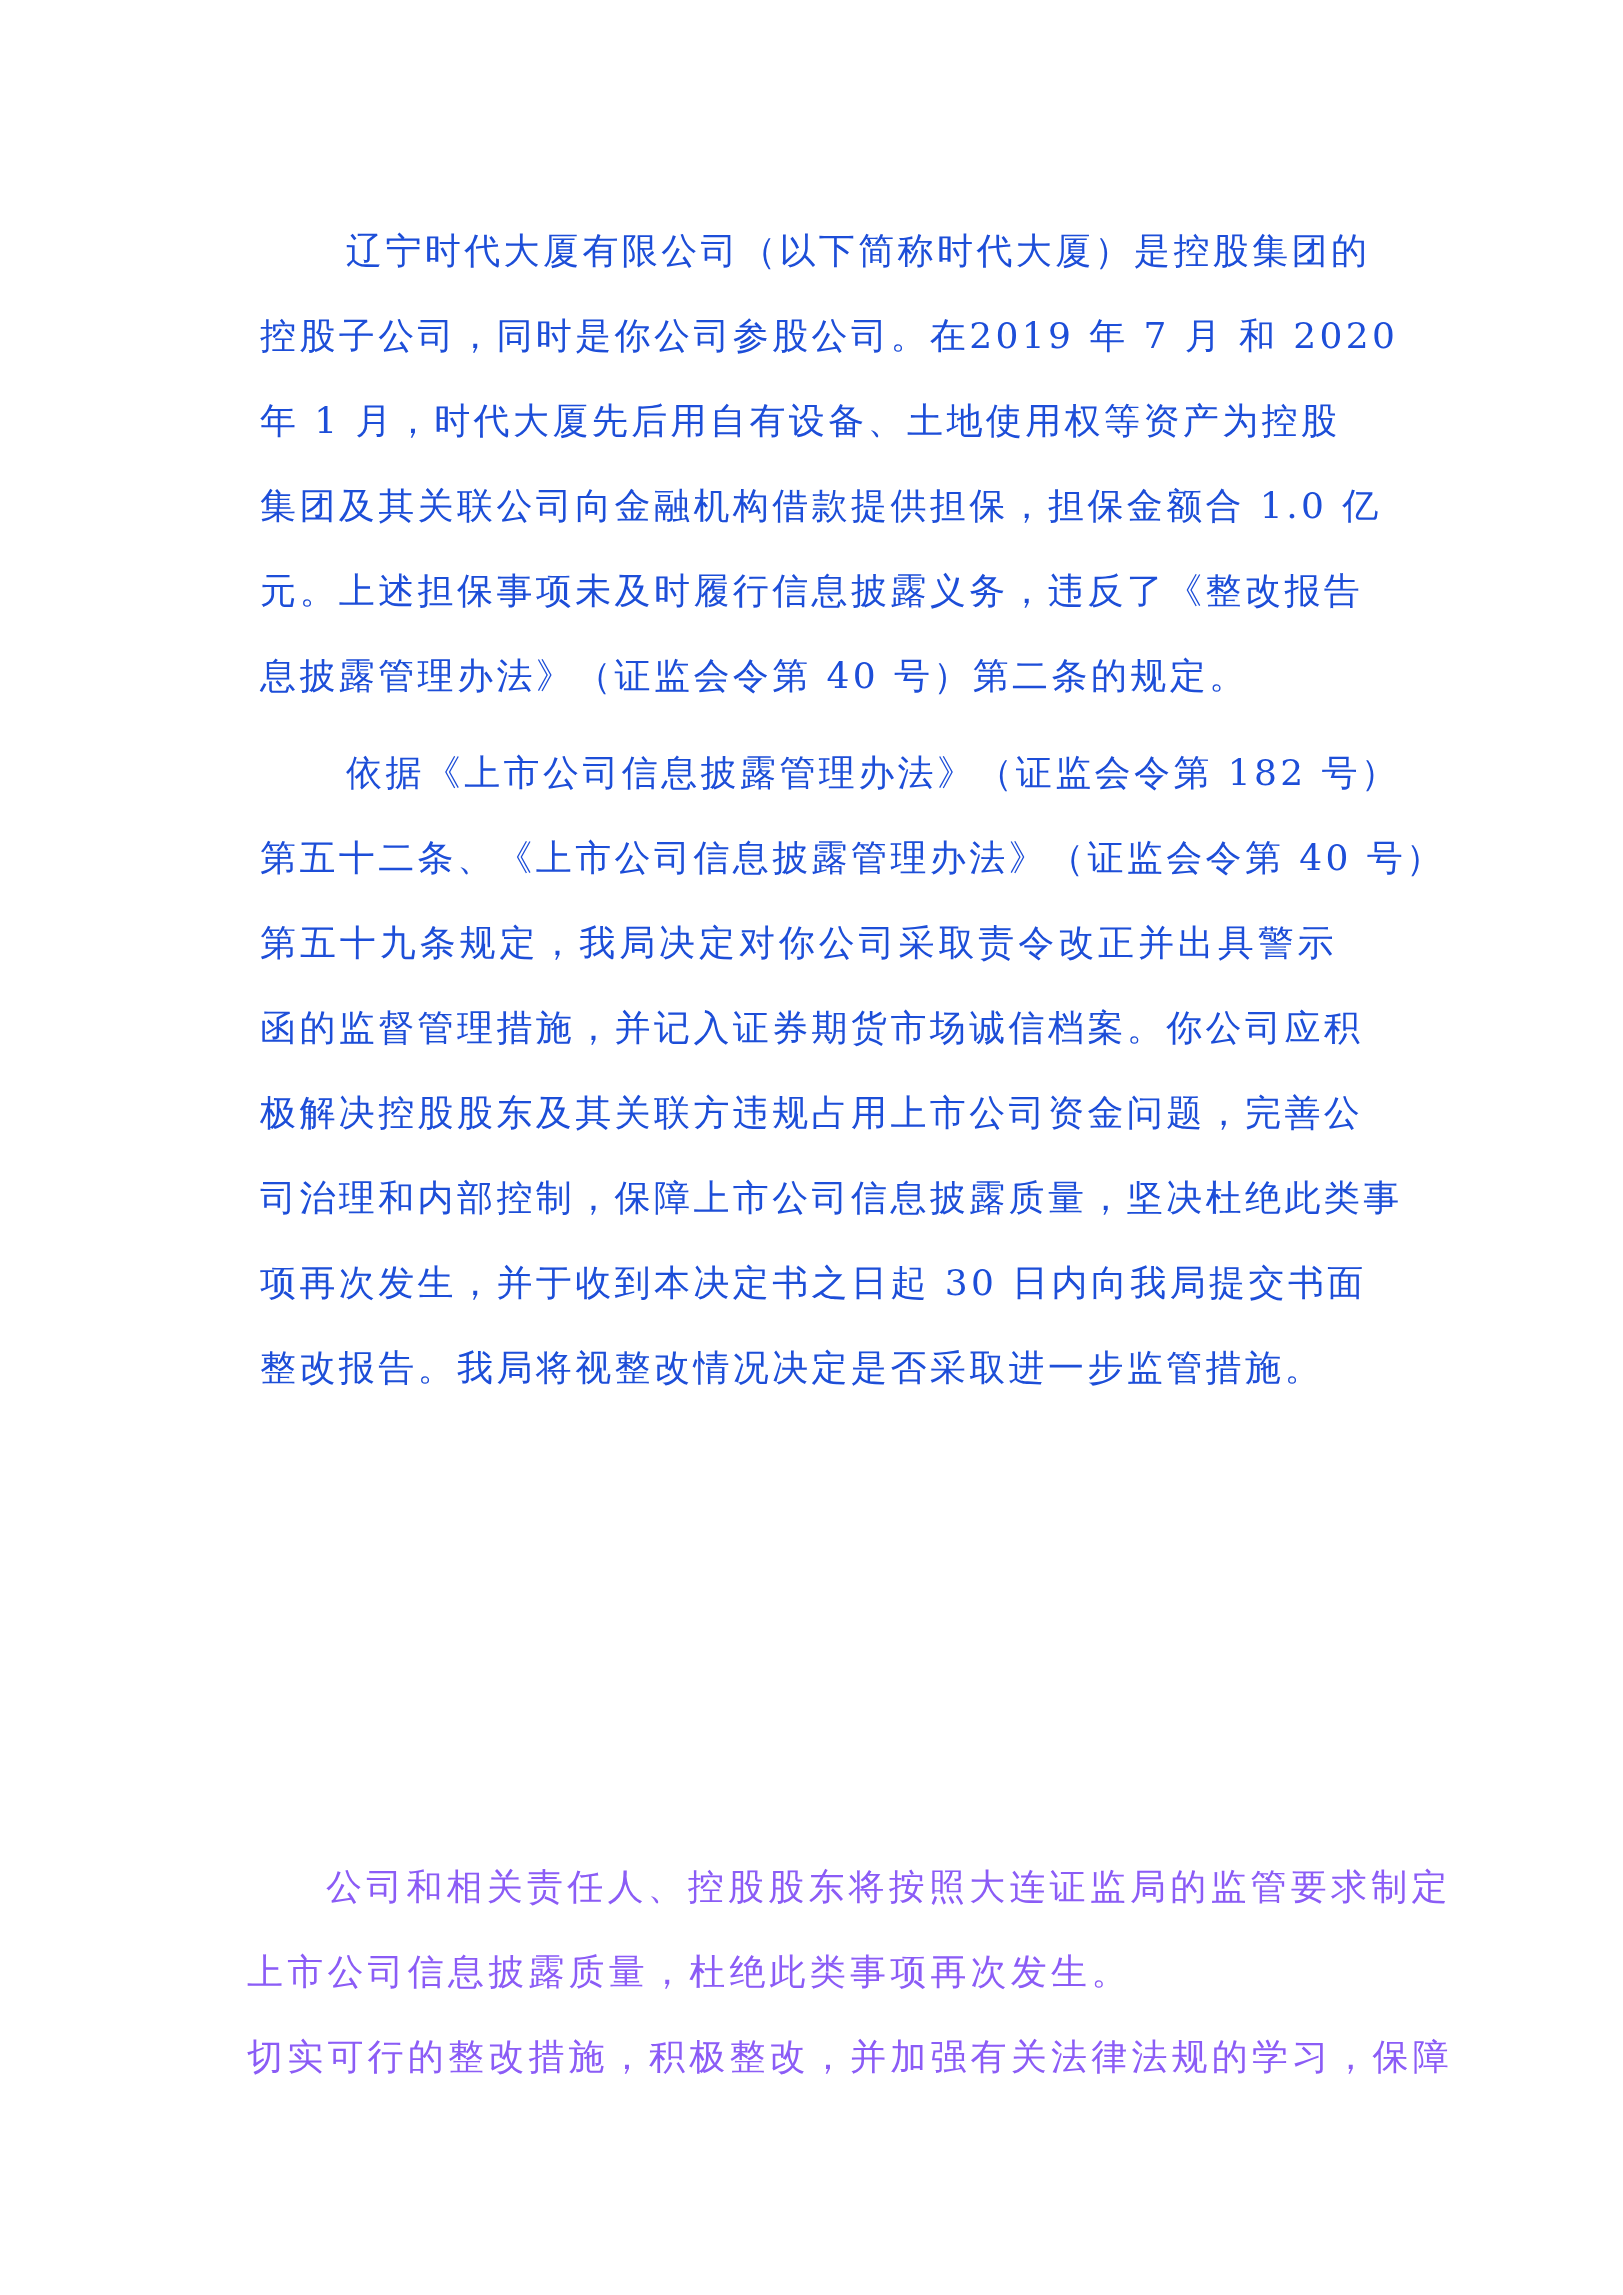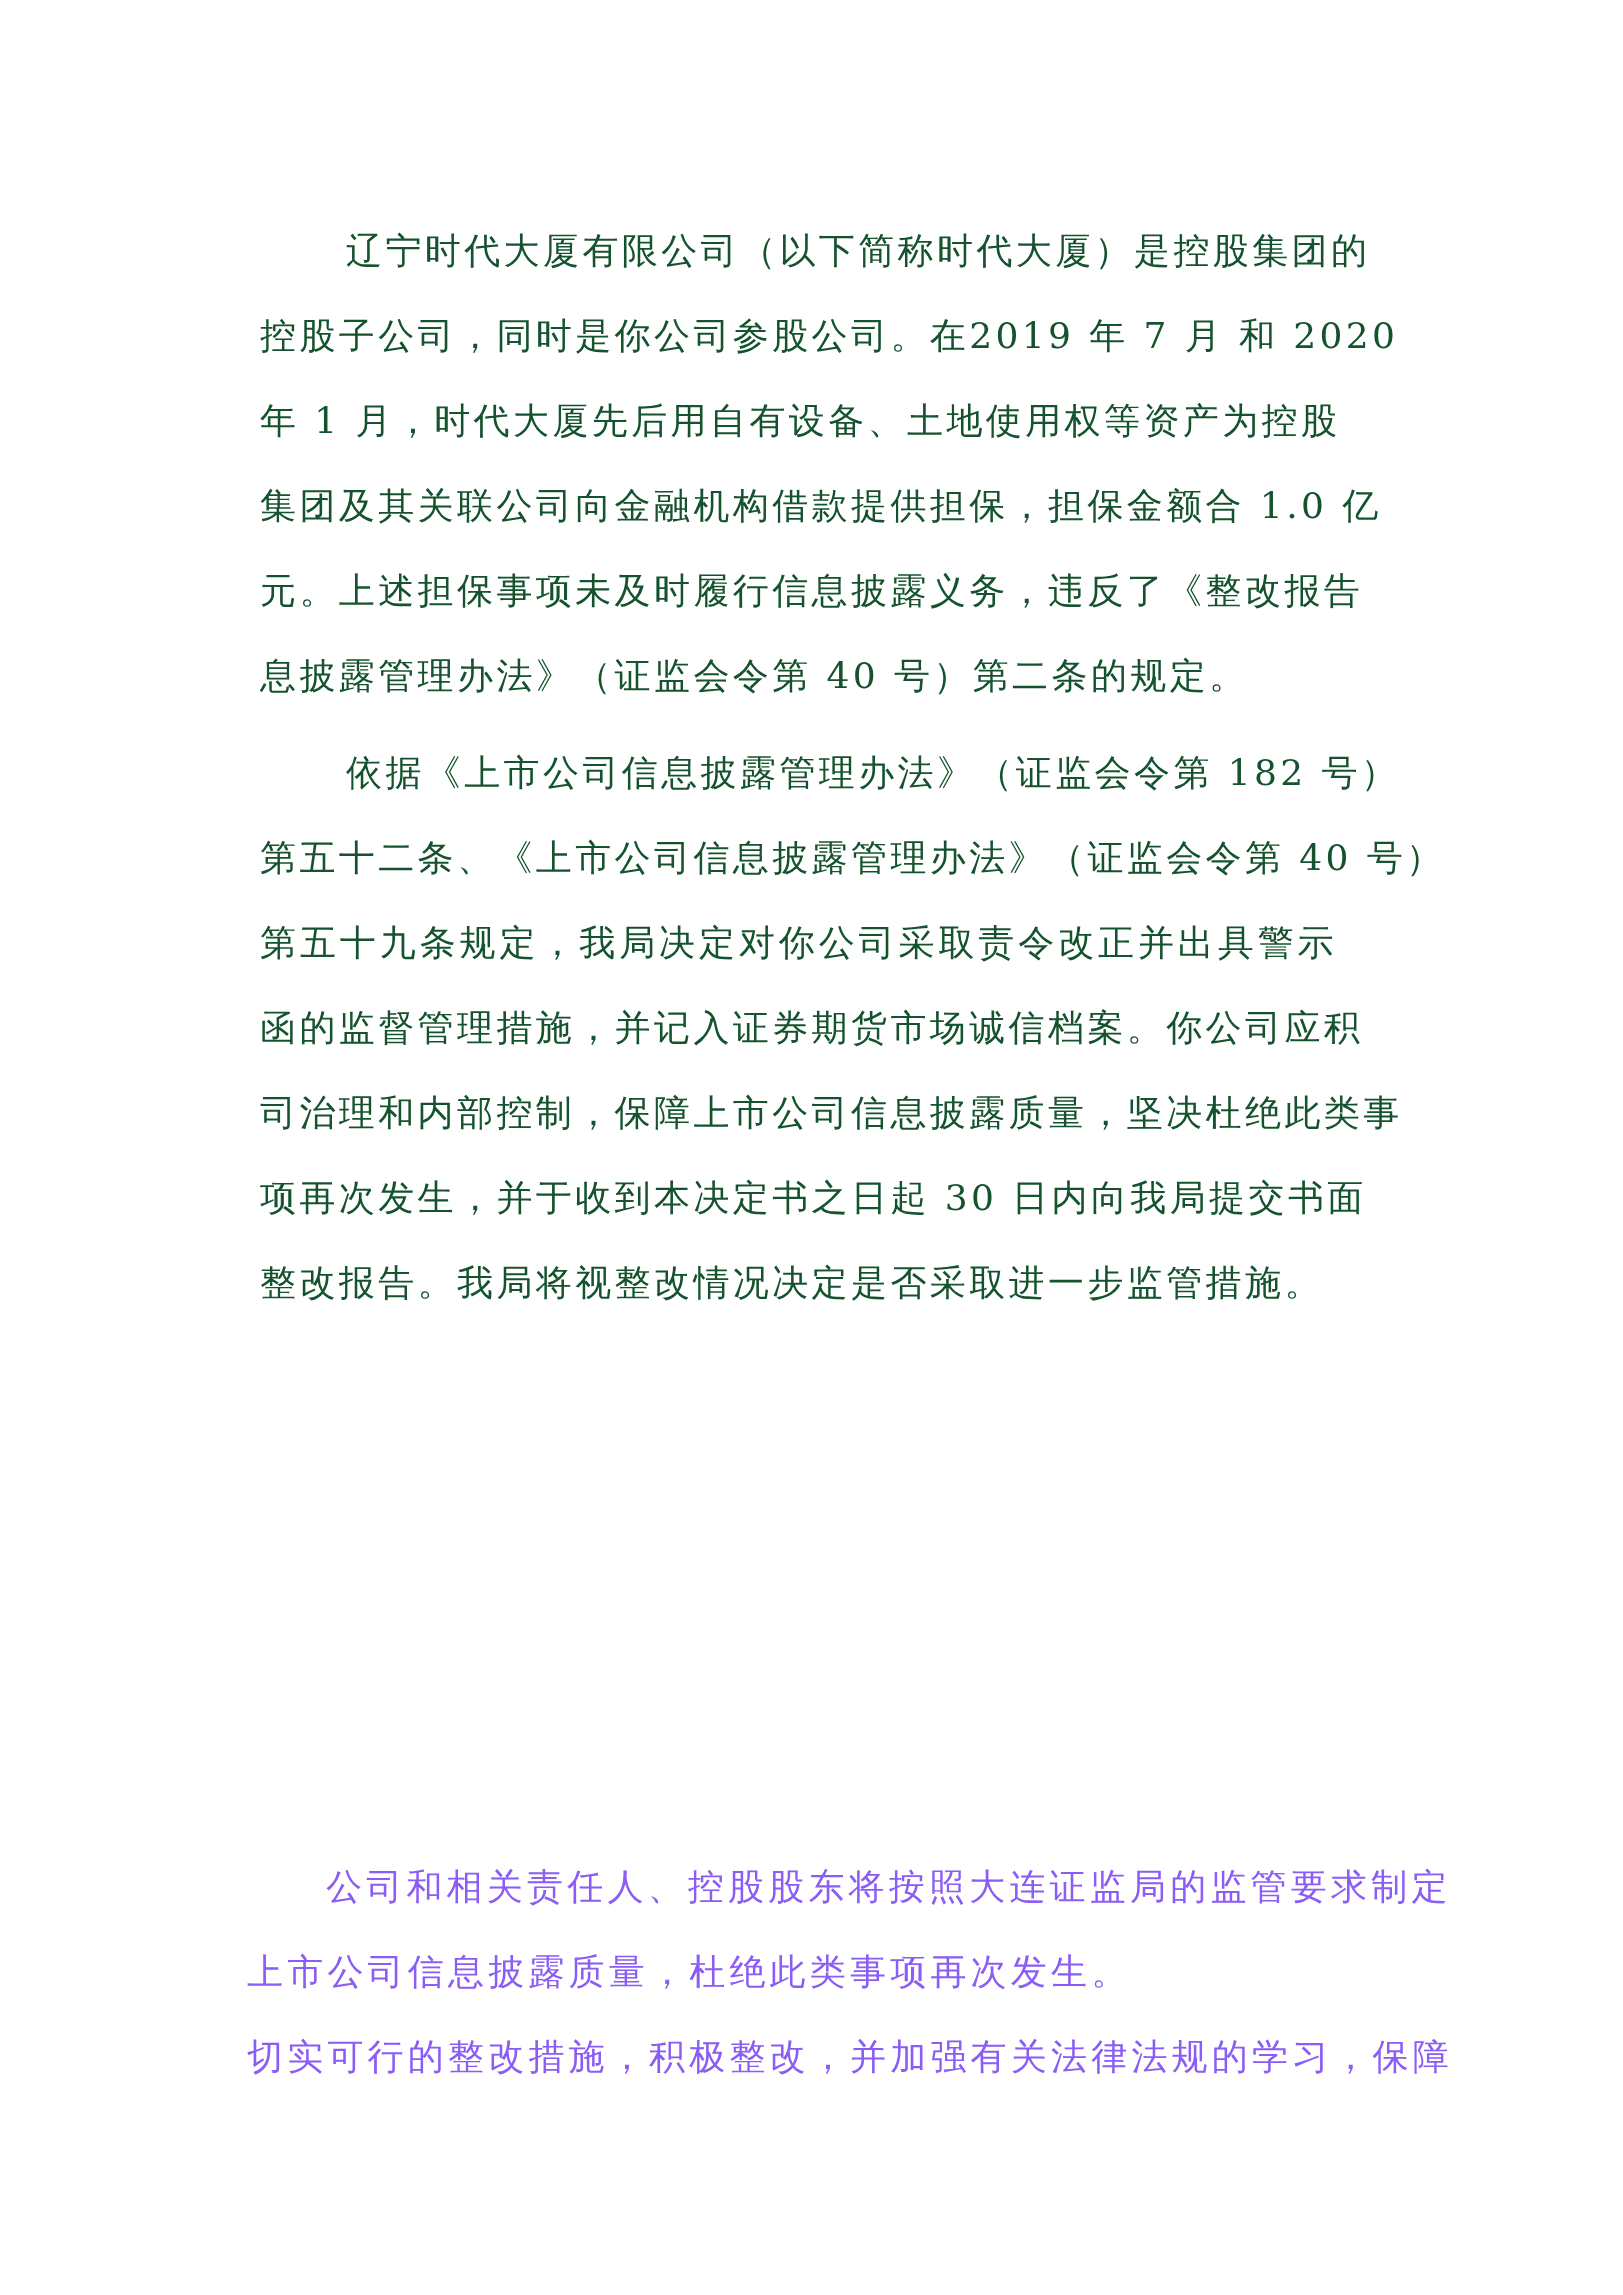--- a/index.html
+++ b/index.html
@@ -22,21 +22,21 @@
     background: #ffffff;
   }
   .para {
     position: absolute;
     margin: 0;
     font-size: 36px;
     line-height: 85px;
     text-align: justify;
     text-align-last: left;
     word-break: break-all;
-    color: #14532d;
+    color: #1d4ed8;
     letter-spacing: 3.4px;
   }
   .para .line {
     display: block;
     white-space: nowrap;
     height: 85px;
     text-align-last: justify;
     text-align: justify;
   }
   .para .line.last {
@@ -68,20 +68,21 @@
     <span class="line">集团及其关联公司向金融机构借款提供担保，担保金额合 1.0 亿</span>
     <span class="line">元。上述担保事项未及时履行信息披露义务，违反了《整改报告</span>
     <span class="line last">息披露管理办法》（证监会令第 40 号）第二条的规定。</span>
   </p>
 
   <p class="para quoted" id="para-2">
     <span class="line indent">依据《上市公司信息披露管理办法》（证监会令第 182 号）</span>
     <span class="line">第五十二条、《上市公司信息披露管理办法》（证监会令第 40 号）</span>
     <span class="line">第五十九条规定，我局决定对你公司采取责令改正并出具警示</span>
     <span class="line">函的监督管理措施，并记入证券期货市场诚信档案。你公司应积</span>
+    <span class="line">极解决控股股东及其关联方违规占用上市公司资金问题，完善公</span>
     <span class="line">司治理和内部控制，保障上市公司信息披露质量，坚决杜绝此类事</span>
     <span class="line">项再次发生，并于收到本决定书之日起 30 日内向我局提交书面</span>
     <span class="line last">整改报告。我局将视整改情况决定是否采取进一步监管措施。</span>
   </p>
 
 
   <p class="para statement" id="para-4">
     <span class="line indent">公司和相关责任人、控股股东将按照大连证监局的监管要求制定</span>
     <span class="line last">上市公司信息披露质量，杜绝此类事项再次发生。</span>
     <span class="line">切实可行的整改措施，积极整改，并加强有关法律法规的学习，保障</span>

